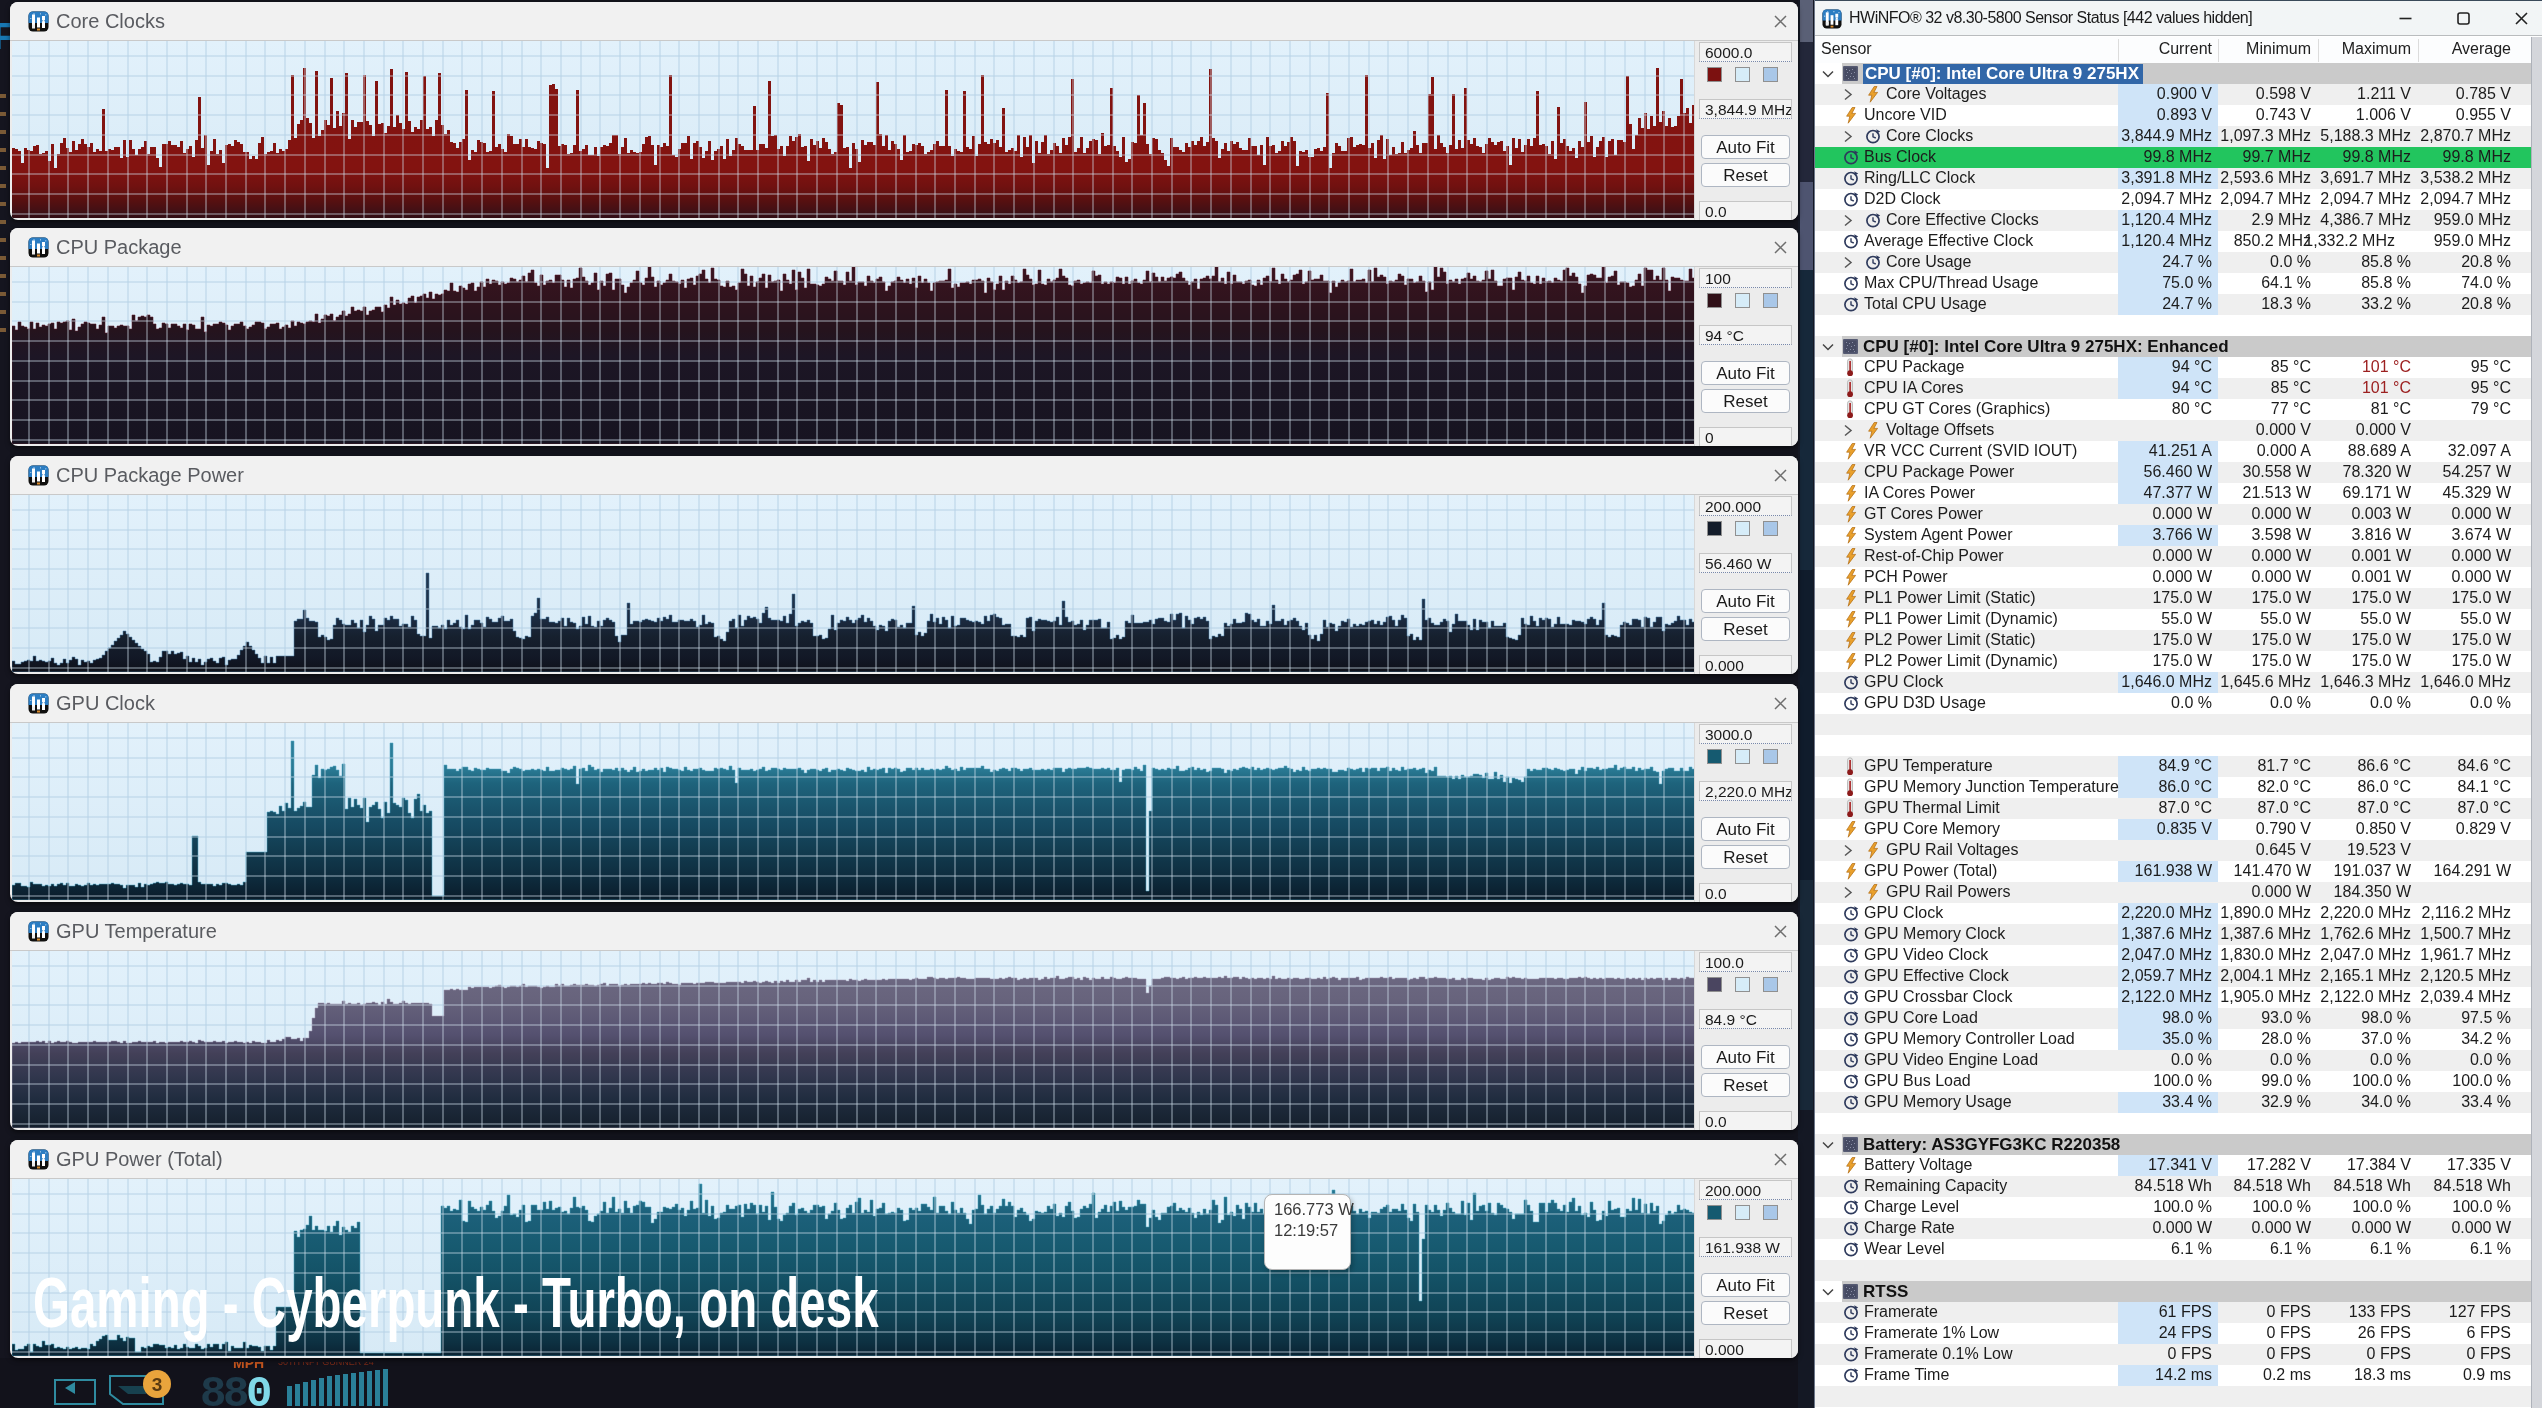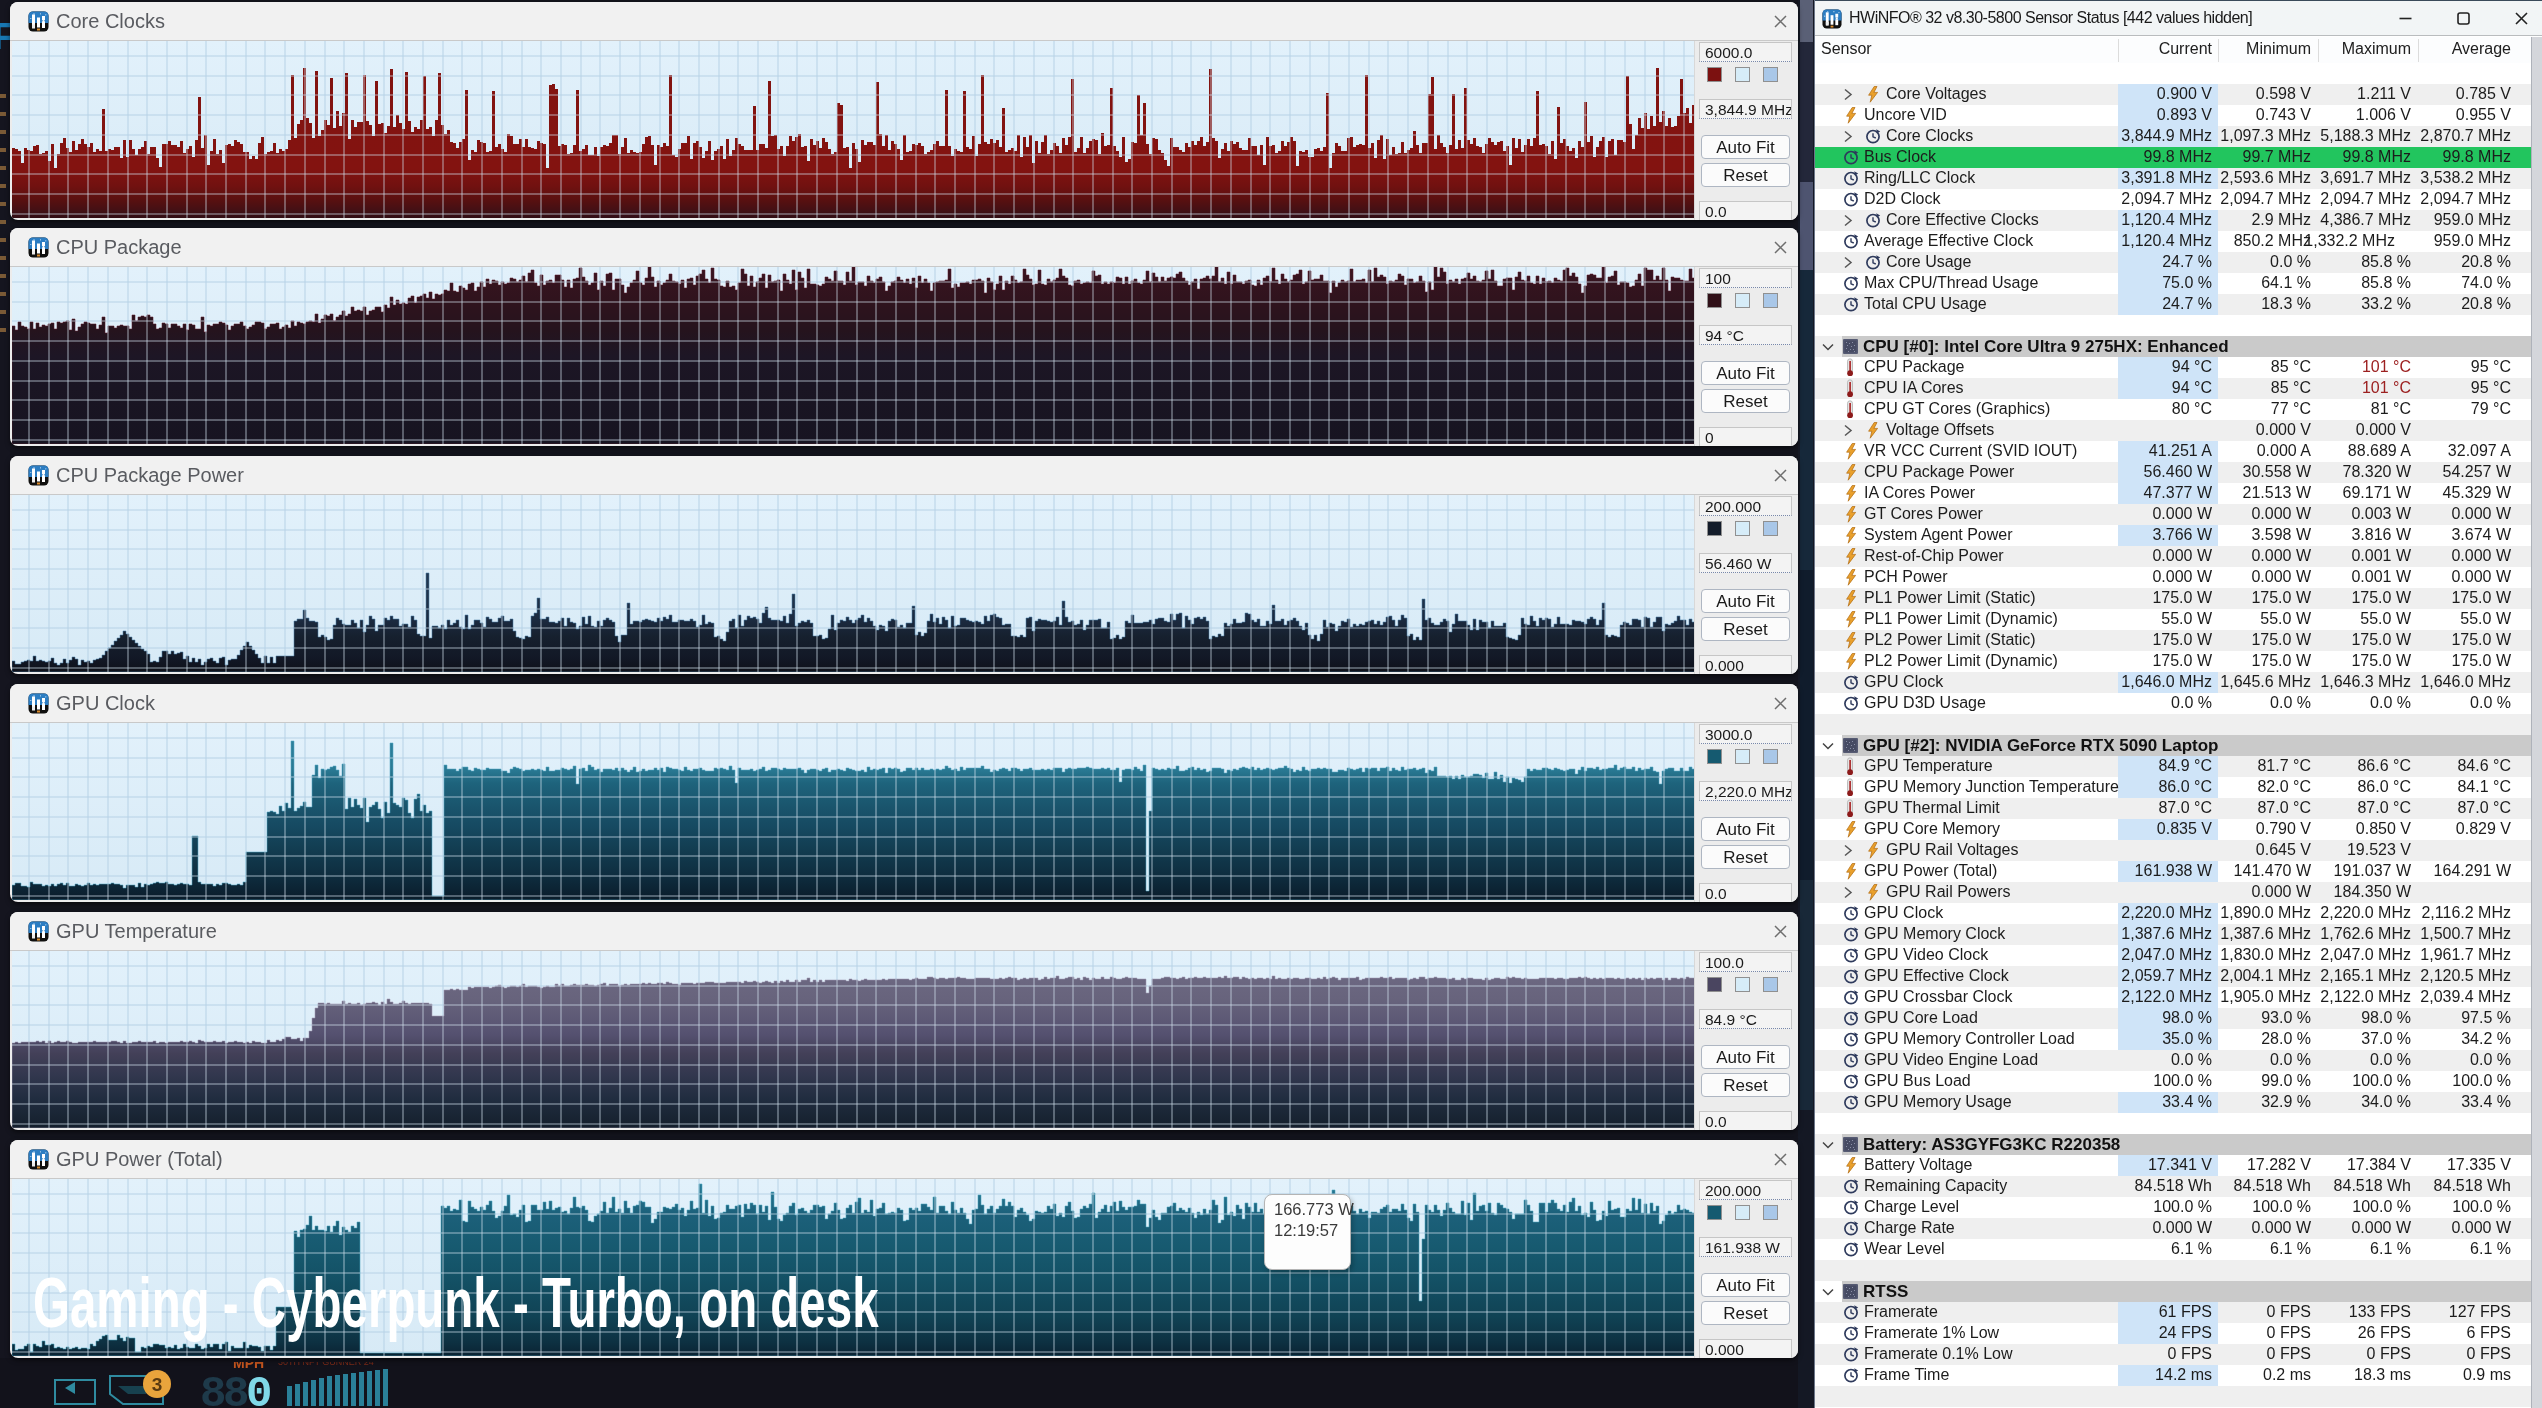--- a/index.html
+++ b/index.html
@@ -387,20 +387,30 @@
 <span style="left:6px">Sensor</span>
 <span style="left:247px;width:150px;text-align:right">Current</span>
 <span style="left:346px;width:150px;text-align:right">Minimum</span>
 <span style="left:446px;width:150px;text-align:right">Maximum</span>
 <span style="left:546px;width:150px;text-align:right">Average</span>
 <div class="hsep" style="left:303px"></div>
 <div class="hsep" style="left:403px"></div>
 <div class="hsep" style="left:503px"></div>
 <div class="hsep" style="left:603px"></div>
 </div>
+<div class="trow" style="top:63px;background:#ffffff">
+      <div class="secband"></div>
+      <svg class="ic" style="left:6px;top:4px" width="14" height="14" viewBox="0 0 14 14">
+        <path d="M2 4.5L7 9.5L12 4.5" stroke="#444" stroke-width="1.5" fill="none"></path>
+      </svg>
+      <svg class="ic" style="left:27px;top:2px" width="17" height="17" viewBox="0 0 17 17">
+        <use href="#chip"></use>
+      </svg>
+      <span class="lbl" style="left:48px"><span class="seltxt">CPU [#0]: Intel Core Ultra 9 275HX</span></span>
+    </div>
 <div class="trow" style="top:84px;background:#efefef">
       <div class="bluec"></div>
       <svg class="ic" style="left:27px;top:3px" width="12" height="15" viewBox="0 0 12 15">
         <path d="M3 2.5L9 7.5L3 12.5" stroke="#555" stroke-width="1.5" fill="none"></path>
       </svg>
       <svg class="ic" style="left:51px;top:2px" width="13" height="17" viewBox="0 0 13 17">
         <use href="#bolt"></use>
       </svg>
       <span class="lbl" style="left:71px">Core Voltages</span>
       <span class="val" style="left:247px">0.900 V</span>
@@ -708,30 +718,20 @@
       <svg class="ic" style="left:28px;top:2px" width="16" height="16" viewBox="0 0 16 16">
         <use href="#clk"></use>
       </svg>
       <span class="lbl" style="left:49px">GPU D3D Usage</span>
       <span class="val" style="left:247px">0.0 %</span>
       <span class="val" style="left:346px">0.0 %</span>
       <span class="val" style="left:446px">0.0 %</span>
       <span class="val" style="left:546px">0.0 %</span>
     </div>
 <div class="trow" style="top:714px;background:#efefef"></div>
-<div class="trow" style="top:735px;background:#ffffff">
-      <div class="secband"></div>
-      <svg class="ic" style="left:6px;top:4px" width="14" height="14" viewBox="0 0 14 14">
-        <path d="M2 4.5L7 9.5L12 4.5" stroke="#444" stroke-width="1.5" fill="none"></path>
-      </svg>
-      <svg class="ic" style="left:27px;top:2px" width="17" height="17" viewBox="0 0 17 17">
-        <use href="#chip"></use>
-      </svg>
-      <span class="lbl" style="left:48px"><span class="sectxt">GPU [#2]: NVIDIA GeForce RTX 5090 Laptop</span></span>
-    </div>
 <div class="trow" style="top:756px;background:#efefef">
       <div class="bluec"></div>
       <svg class="ic" style="left:31px;top:1px" width="8" height="19" viewBox="0 0 8 19">
         <use href="#thermo"></use>
       </svg>
       <span class="lbl" style="left:49px">GPU Temperature</span>
       <span class="val" style="left:247px">84.9 °C</span>
       <span class="val" style="left:346px">81.7 °C</span>
       <span class="val" style="left:446px">86.6 °C</span>
       <span class="val" style="left:546px">84.6 °C</span>

